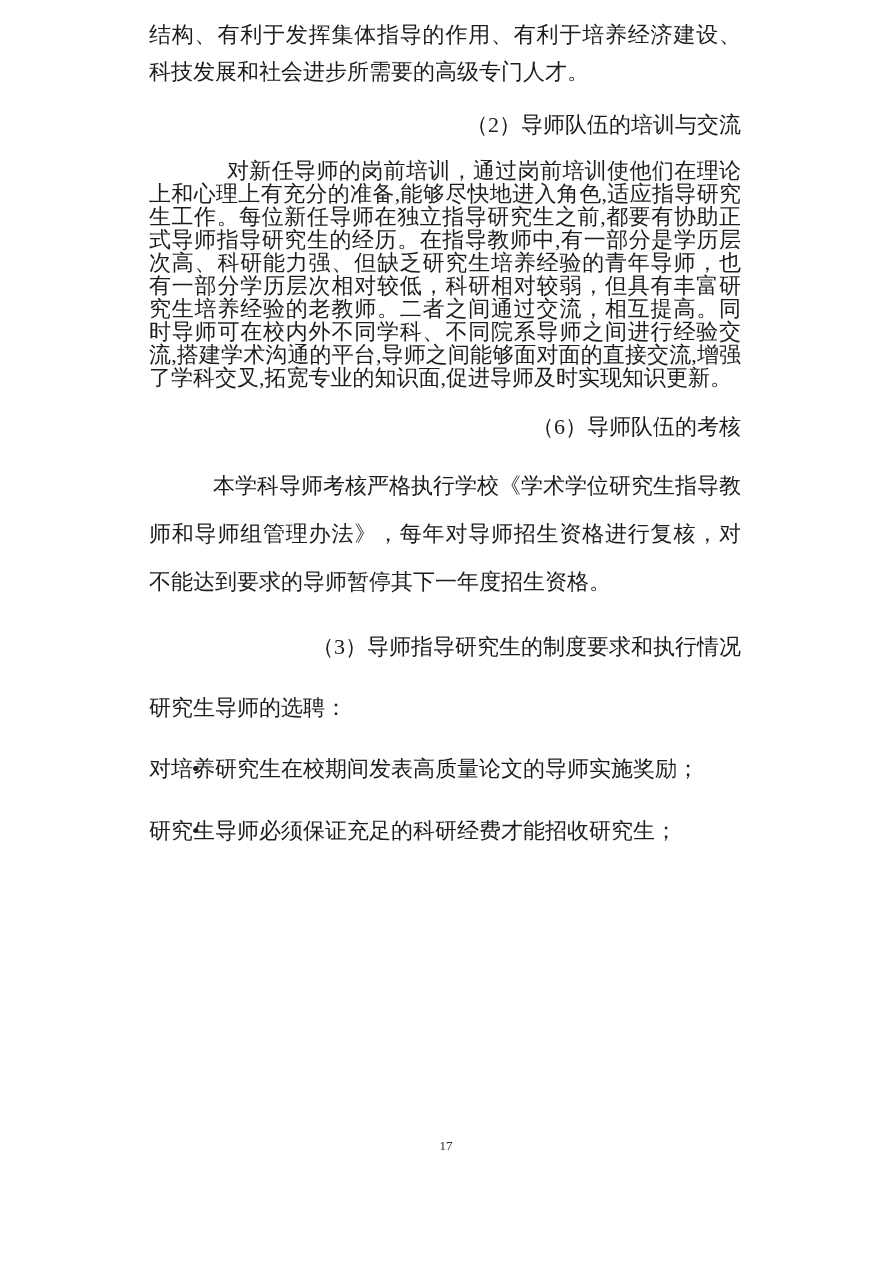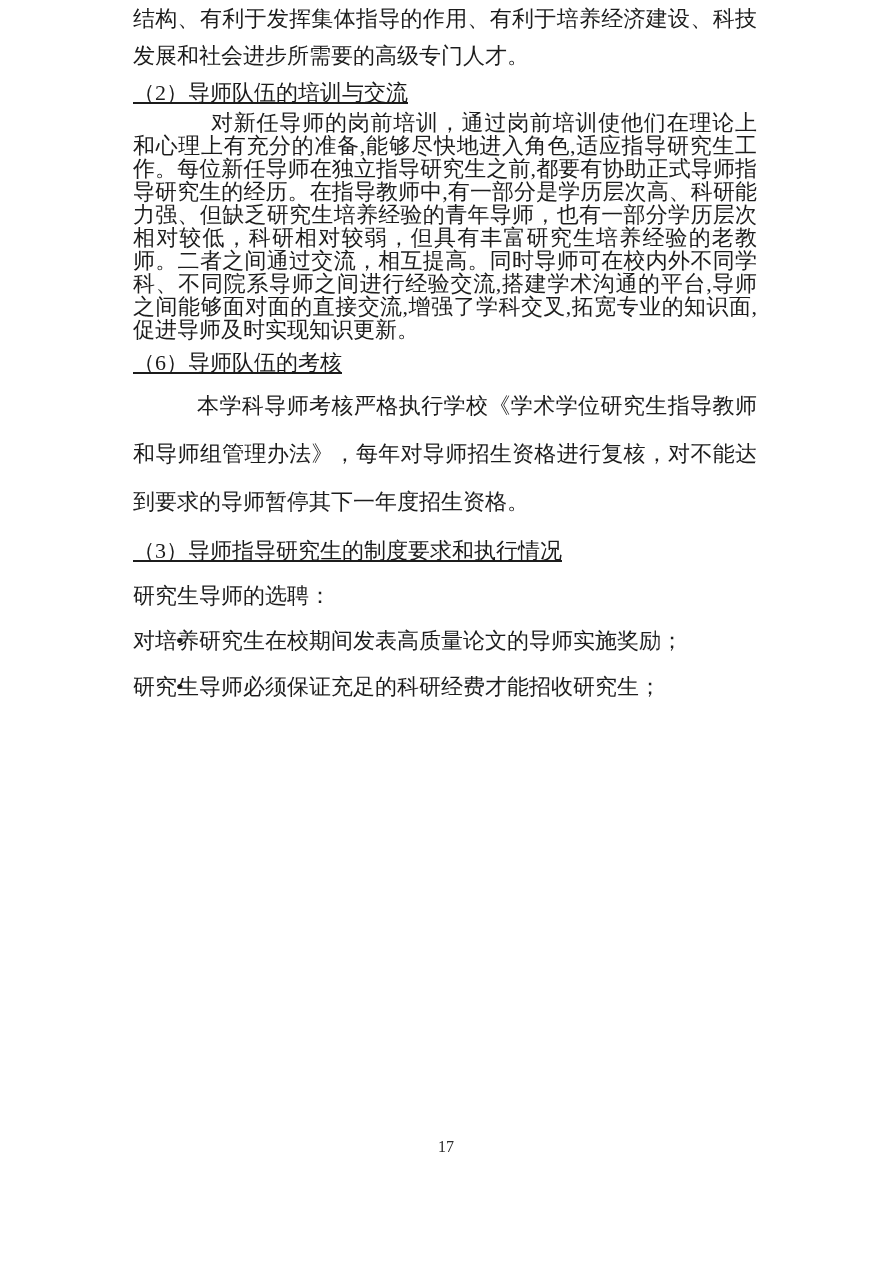--- a/index.html
+++ b/index.html
@@ -17,25 +17,25 @@
     color: #1c1c1c;
   }
   #doc-body {
     position: absolute;
     left: 133px;
     top: 0;
     width: 624px;
     font-size: 22px;
   }
   #doc-body p, #doc-body div {
-    margin: 0;
+    margin: 16px;
     padding: 0;
   }
   .para    { text-align: justify; }
-  .heading { text-align: left; text-decoration: underline; }
+  .heading { text-align: right; }
   .subhead { text-align: left; }
 
   
   .blk-1  { margin-top: 110px; line-height: 37px; }
   .blk-2  { margin-top: 8px;   line-height: 37px; text-indent: 60px; }
   .blk-3  { margin-top: 0;     line-height: 37px; padding-left: 52px; }
   .blk-4  { margin-top: 10px;  line-height: 23px; text-indent: 78px; }
   .blk-5  { margin-top: 4px;   line-height: 43px; padding-left: 52px; }
   .blk-6  { margin-top: 0;     line-height: 48px; text-indent: 64px; font-family: Liberation Mono, monospace; }
   .blk-7  { margin-top: 0;     line-height: 46px; padding-left: 52px; }
@@ -54,21 +54,21 @@
     left: 43px;
     top: 0;
     font-size: 22px;
   }
   #page-footer {
     position: absolute;
     left: 0;
     right: 0;
     top: 1138px;
     text-align: center;
-    font-size: 16px;
+    font-size: 13px;
     color: #2a2a2a;
   }
 </style>
 </head>
 <body>
 
 <div id="page">
   <div id="doc-body">
       <p class="para blk-1">结构、有利于发挥集体指导的作用、有利于培养经济建设、科技发展和社会进步所需要的高级专门人才。</p>
       <p class="heading blk-3">（2）导师队伍的培训与交流</p>

